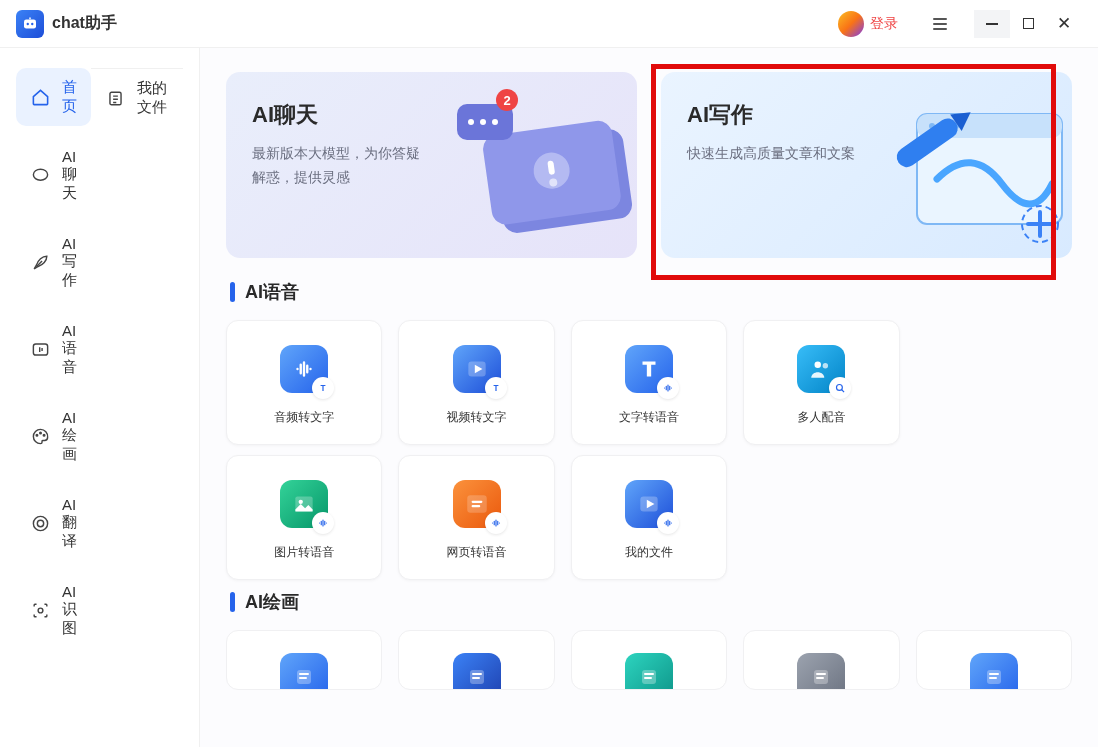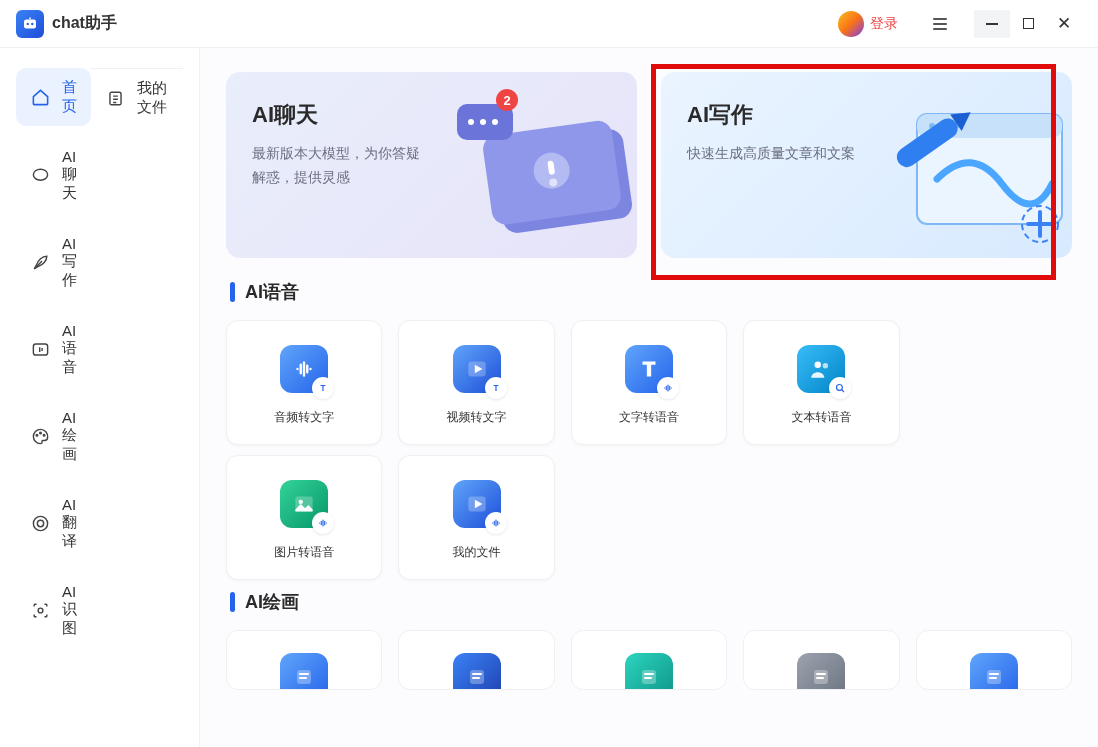--- a/index.html
+++ b/index.html
@@ -367,38 +367,52 @@
               <circle cx="16" cy="9" r="2.5" opacity=".7"></circle>
               <path d="M3 20c0-3 3-5 6-5s6 2 6 5" opacity=".9"></path>
             </svg>
             <div class="mini-badge">
               <svg viewBox="0 0 24 24" fill="none" stroke="#2563eb" stroke-width="2">
                 <circle cx="11" cy="11" r="5"></circle>
                 <path d="M15 15l4 4"></path>
               </svg>
             </div>
           </div>
-          <div class="tool-label">文本转语音</div>
+          <div class="tool-label">多人配音</div>
         </div>
       </div>
     <div class="card-grid" id="voice-grid-2" style="grid-template-columns:repeat(5,1fr)">
         <div class="tool-card">
           <div class="tool-icon" style="background:linear-gradient(135deg,#34d399,#059669)">
             <svg viewBox="0 0 24 24" fill="#fff">
               <rect x="4" y="5" width="16" height="14" rx="2" opacity=".25"></rect>
               <circle cx="9" cy="10" r="2"></circle>
               <path d="M4 17l5-5 4 4 3-3 4 4v2H4z"></path>
             </svg>
             <div class="mini-badge">
               <svg viewBox="0 0 24 24" fill="none" stroke="#2563eb" stroke-width="2" stroke-linecap="round">
                 <path d="M6 12v0M9 9v6M12 7v10M15 9v6M18 12v0"></path>
               </svg>
             </div>
           </div>
           <div class="tool-label">图片转语音</div>
+        </div>
+        <div class="tool-card">
+          <div class="tool-icon" style="background:linear-gradient(135deg,#fb923c,#ea580c)">
+            <svg viewBox="0 0 24 24" fill="none" stroke="#fff" stroke-width="2" stroke-linecap="round">
+              <rect x="4" y="5" width="16" height="14" rx="2" fill="#fff" opacity=".2"></rect>
+              <path d="M8 10h8M8 14h6"></path>
+            </svg>
+            <div class="mini-badge">
+              <svg viewBox="0 0 24 24" fill="none" stroke="#2563eb" stroke-width="2" stroke-linecap="round">
+                <path d="M6 12v0M9 9v6M12 7v10M15 9v6M18 12v0"></path>
+              </svg>
+            </div>
+          </div>
+          <div class="tool-label">网页转语音</div>
         </div>
         <div class="tool-card">
           <div class="tool-icon" style="background:linear-gradient(135deg,#60a5fa,#1d4ed8)">
             <svg viewBox="0 0 24 24" fill="#fff">
               <rect x="4" y="5" width="16" height="14" rx="3" fill="#fff" opacity=".25"></rect>
               <polygon points="10,8 17,12 10,16"></polygon>
             </svg>
             <div class="mini-badge">
               <svg viewBox="0 0 24 24" fill="none" stroke="#2563eb" stroke-width="2" stroke-linecap="round">
                 <path d="M6 12v0M9 9v6M12 7v10M15 9v6M18 12v0"></path>

